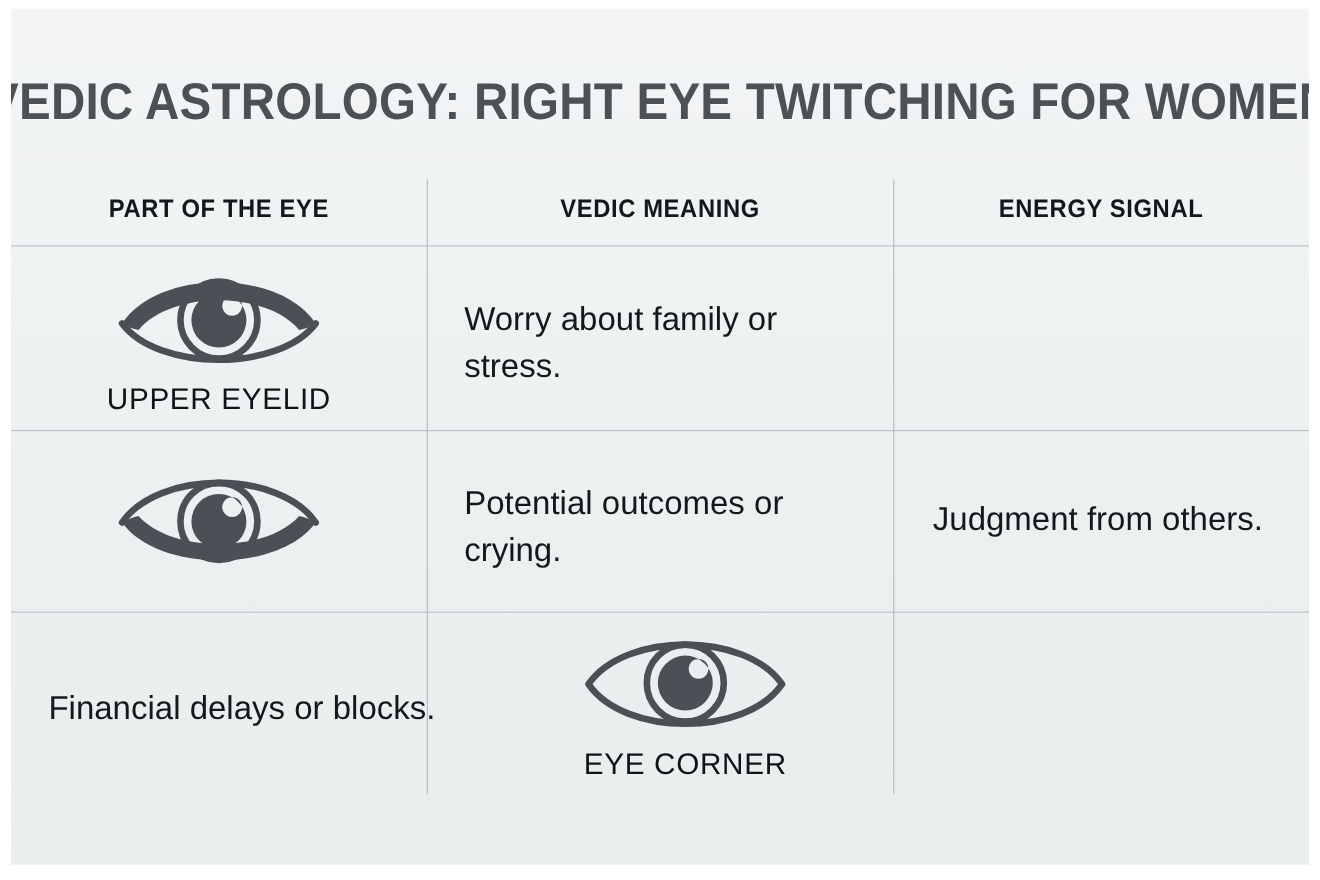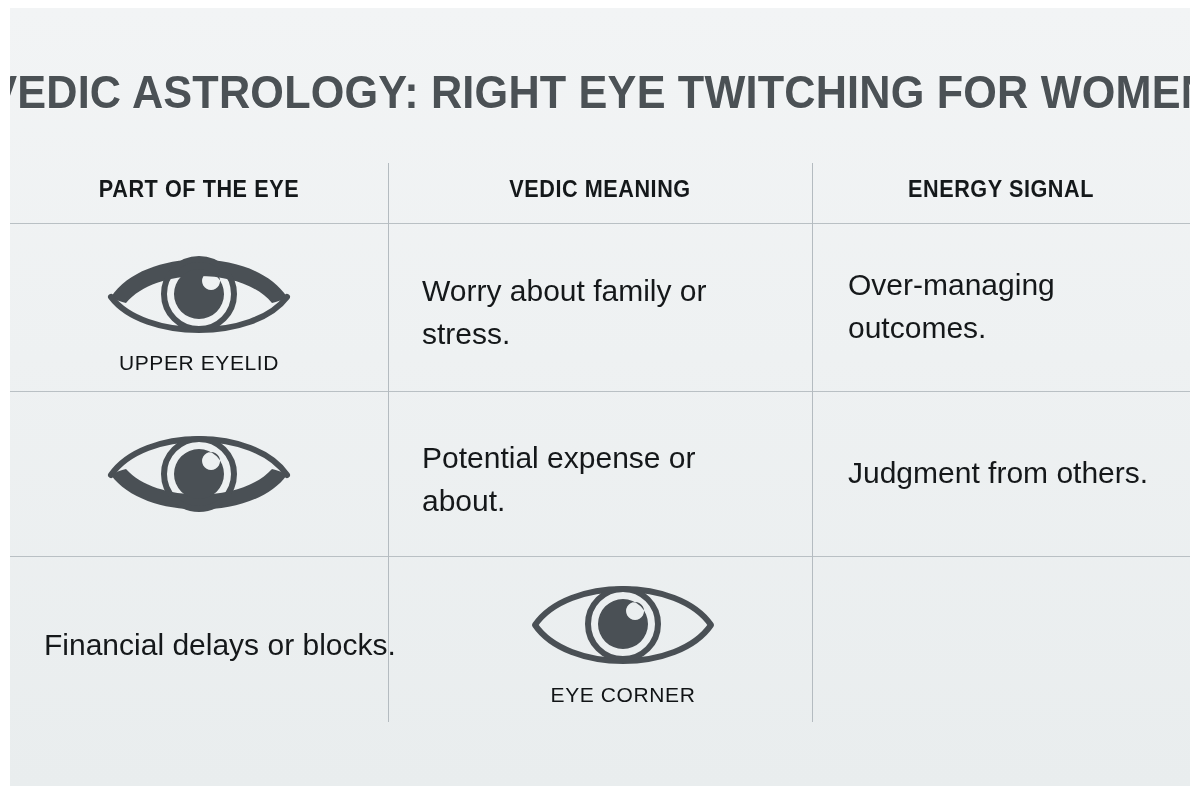--- a/index.html
+++ b/index.html
@@ -122,21 +122,21 @@
   .cell-eye {
     width: 378px;
     align-items: center;
     padding-top: 2px;
   }
   .eye-svg { display: block; }
   .eye-label {
     margin-top: 6px;
     font-family: "Liberation Sans", sans-serif;
     font-weight: 400;
-    font-size: 21px;
+    font-size: 27px;
     letter-spacing: 0.6px;
     color: #111416;
     text-transform: uppercase;
     white-space: nowrap;
   }
 
   .cell-text {
     justify-content: center;
     color: #15181a;
     font-family: "Liberation Sans", sans-serif;
@@ -191,40 +191,37 @@
 
           <circle cx="93" cy="53" r="35" fill="none" stroke="#4a5055" stroke-width="6"></circle>
 
           <path d="M93 28 a25 25 0 1 0 0 50 a25 25 0 1 0 0 -50 Z M105 31 a9 9 0 1 0 0.1 0 Z" fill="#4a5055" fill-rule="evenodd"></path>
         </svg>
         <div class="eye-label">Upper Eyelid</div>
       </div>
       <div class="cell cell-text cell-mean">
         <span>Worry about family or stress.</span>
       </div>
-      <div class="cell cell-text cell-sig">
-        <span>Over-managing outcomes.</span>
-      </div>
     </div>
 
     <div class="body-row row-1">
       <div class="cell cell-eye">
         <svg class="eye-svg" width="186" height="104" viewBox="0 0 186 104">
 
           <path d="M5 52 C38 4, 148 4, 181 52" fill="none" stroke="#4a5055" stroke-width="6" stroke-linecap="round"></path>
 
           <path d="M5 52 C38 98, 148 98, 181 52 C176 49, 171 47, 166 46 C136 80, 50 80, 20 46 C15 47, 10 49, 5 52 Z" fill="#4a5055"></path>
 
           <circle cx="93" cy="51" r="35" fill="none" stroke="#4a5055" stroke-width="6"></circle>
 
           <path d="M93 26 a25 25 0 1 0 0 50 a25 25 0 1 0 0 -50 Z M105 29 a9 9 0 1 0 0.1 0 Z" fill="#4a5055" fill-rule="evenodd"></path>
         </svg>
       </div>
       <div class="cell cell-text cell-mean">
-        <span>Potential expense or about.</span>
+        <span>Potential outcomes or crying.</span>
       </div>
       <div class="cell cell-text cell-sig">
         <span>Judgment from others.</span>
       </div>
     </div>
 
     <div class="body-row row-2">
       <div class="cell cell-text cell-mean">
         <span>Financial delays or blocks.</span>
       </div>

